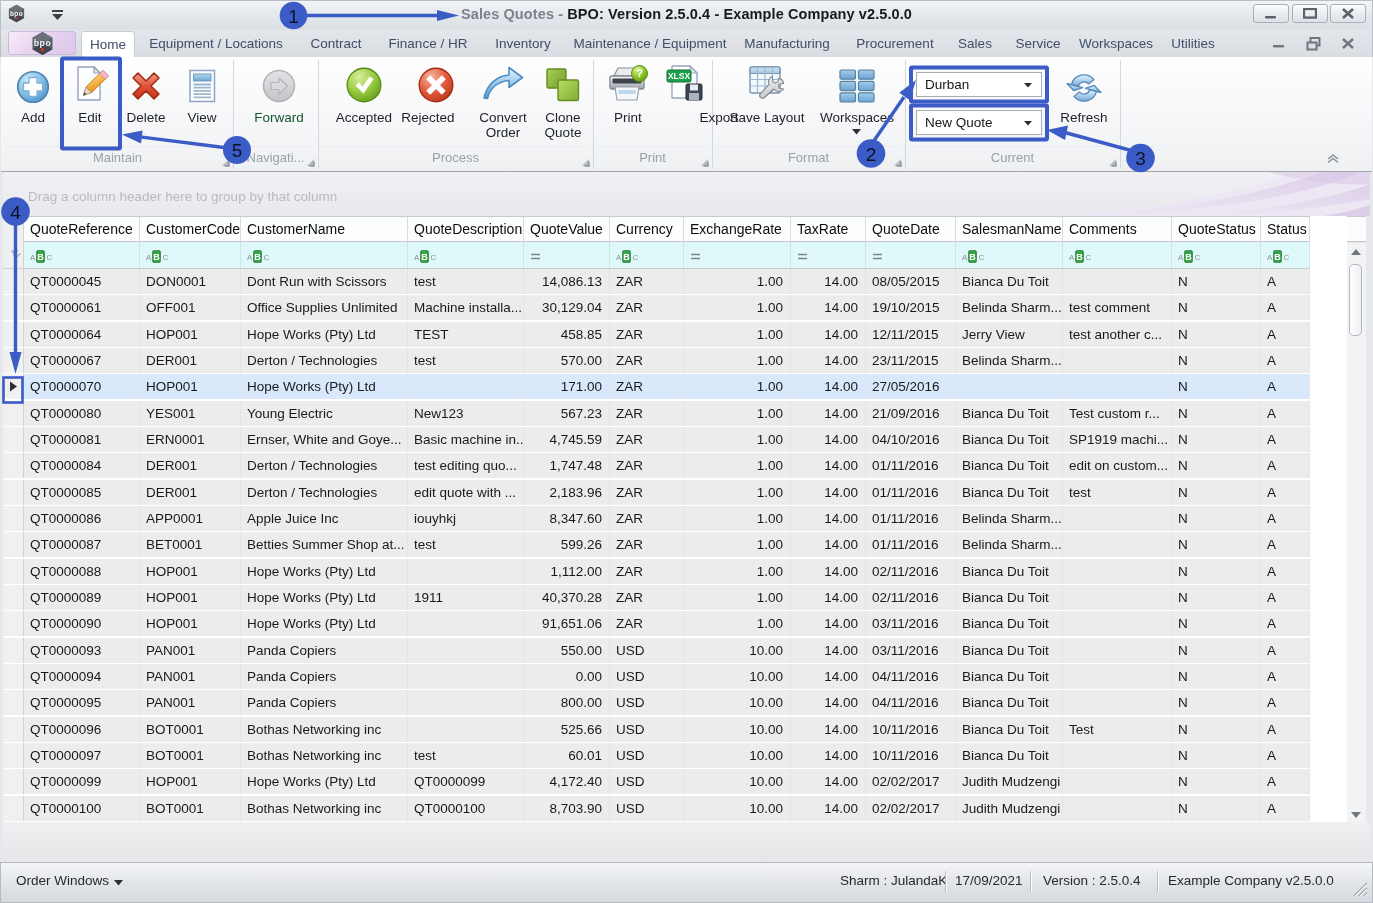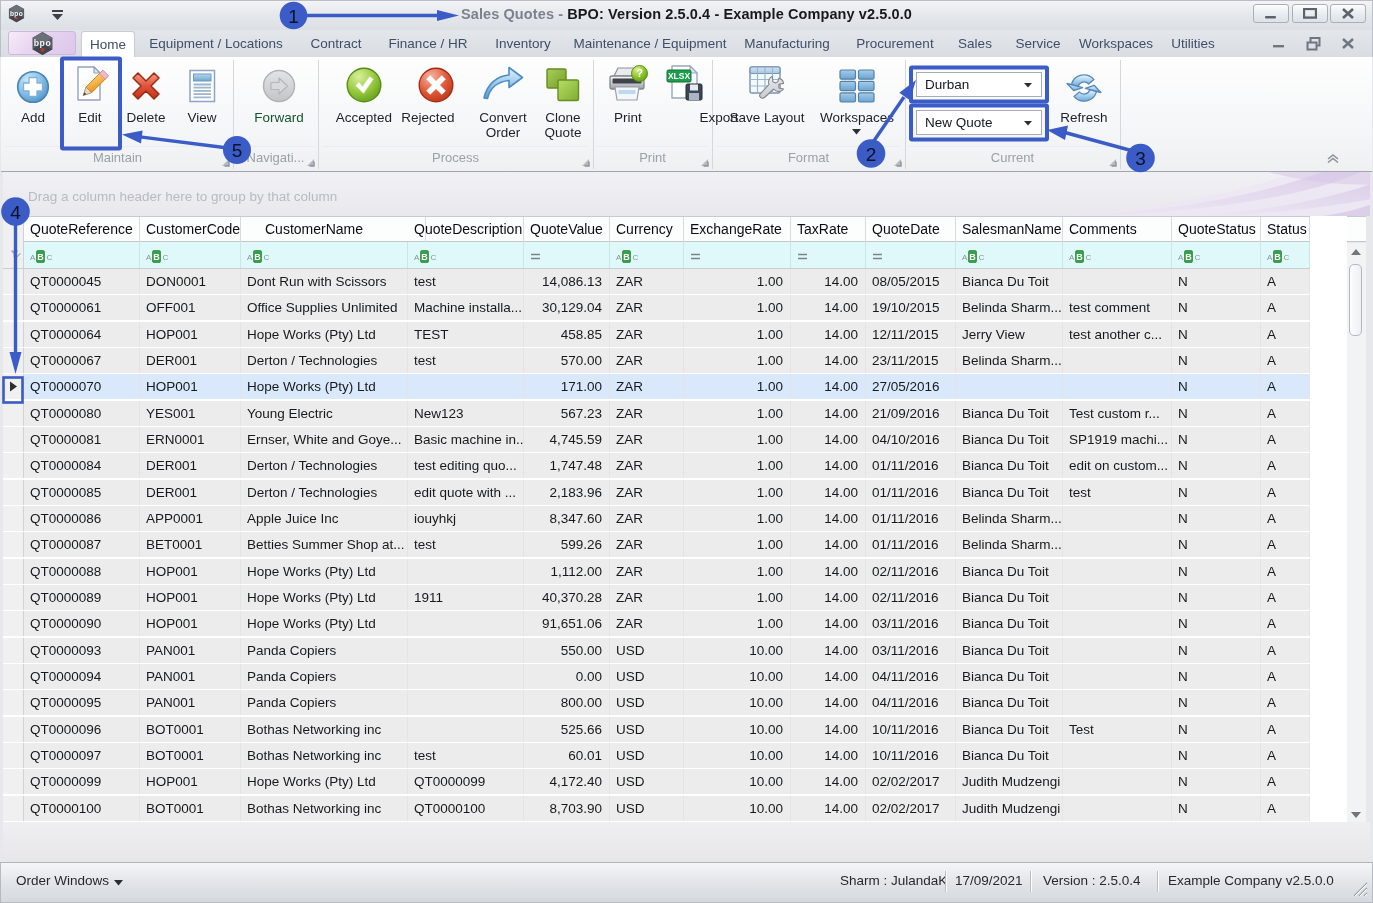--- a/index.html
+++ b/index.html
@@ -364,21 +364,21 @@
 <path d="M1190 44 C1270 38 1330 26 1373 10 L1373 26 C1330 35 1260 42 1220 44 Z" fill="url(#sw1)" opacity="0.5"></path>
 <path d="M1320 44 C1345 40 1363 35 1373 30 L1373 44 Z" fill="#cfbce2" opacity="0.55"></path>
 <path d="M1250 -4 C1300 10 1340 14 1373 12 L1373 -4 Z" fill="#d8c9e8" opacity="0.6"></path>
 </svg>
 <div id="dragtxt" class="abs">Drag a column header here to group by that column</div>
 </div>
 <div id="gridhdr" class="abs">
 <div class="hcell abs indcol" style="left:0px;width:21px"></div>
 <div class="hcell abs" style="left:21px;width:116px">QuoteReference</div>
 <div class="hcell abs" style="left:137px;width:101px">CustomerCode</div>
-<div class="hcell abs" style="left:256px;width:167px">CustomerName</div>
+<div class="hcell abs" style="left:238px;width:167px">CustomerName</div>
 <div class="hcell abs" style="left:405px;width:116px">QuoteDescription</div>
 <div class="hcell abs" style="left:521px;width:86px">QuoteValue</div>
 <div class="hcell abs" style="left:607px;width:74px">Currency</div>
 <div class="hcell abs" style="left:681px;width:107px">ExchangeRate</div>
 <div class="hcell abs" style="left:788px;width:75px">TaxRate</div>
 <div class="hcell abs" style="left:863px;width:90px">QuoteDate</div>
 <div class="hcell abs" style="left:953px;width:107px">SalesmanName</div>
 <div class="hcell abs" style="left:1060px;width:109px">Comments</div>
 <div class="hcell abs" style="left:1169px;width:89px">QuoteStatus</div>
 <div class="hcell abs" style="left:1258px;width:49px">Status</div>

